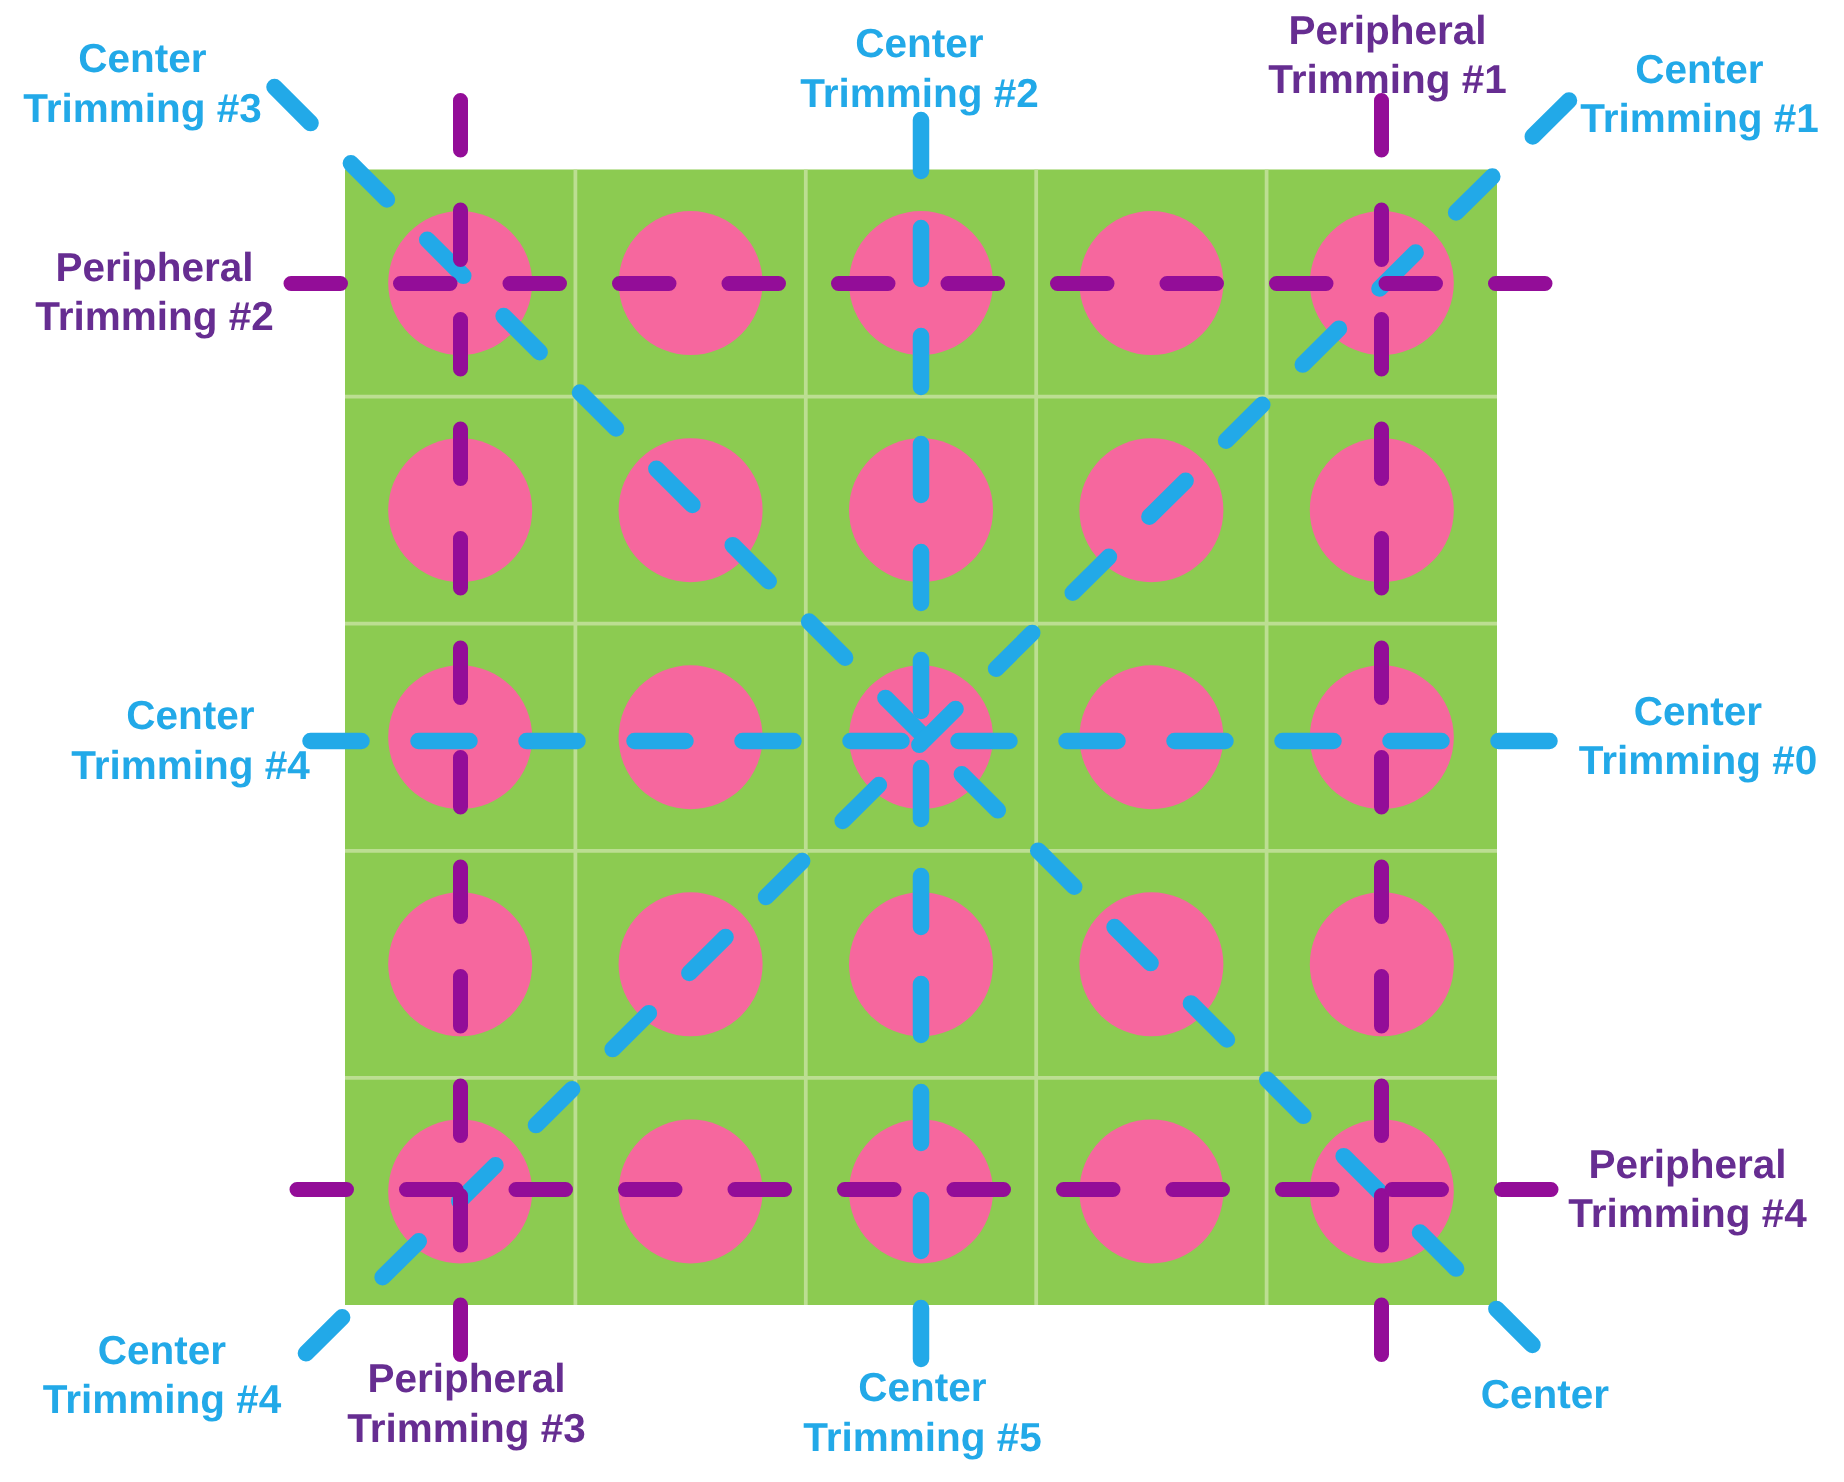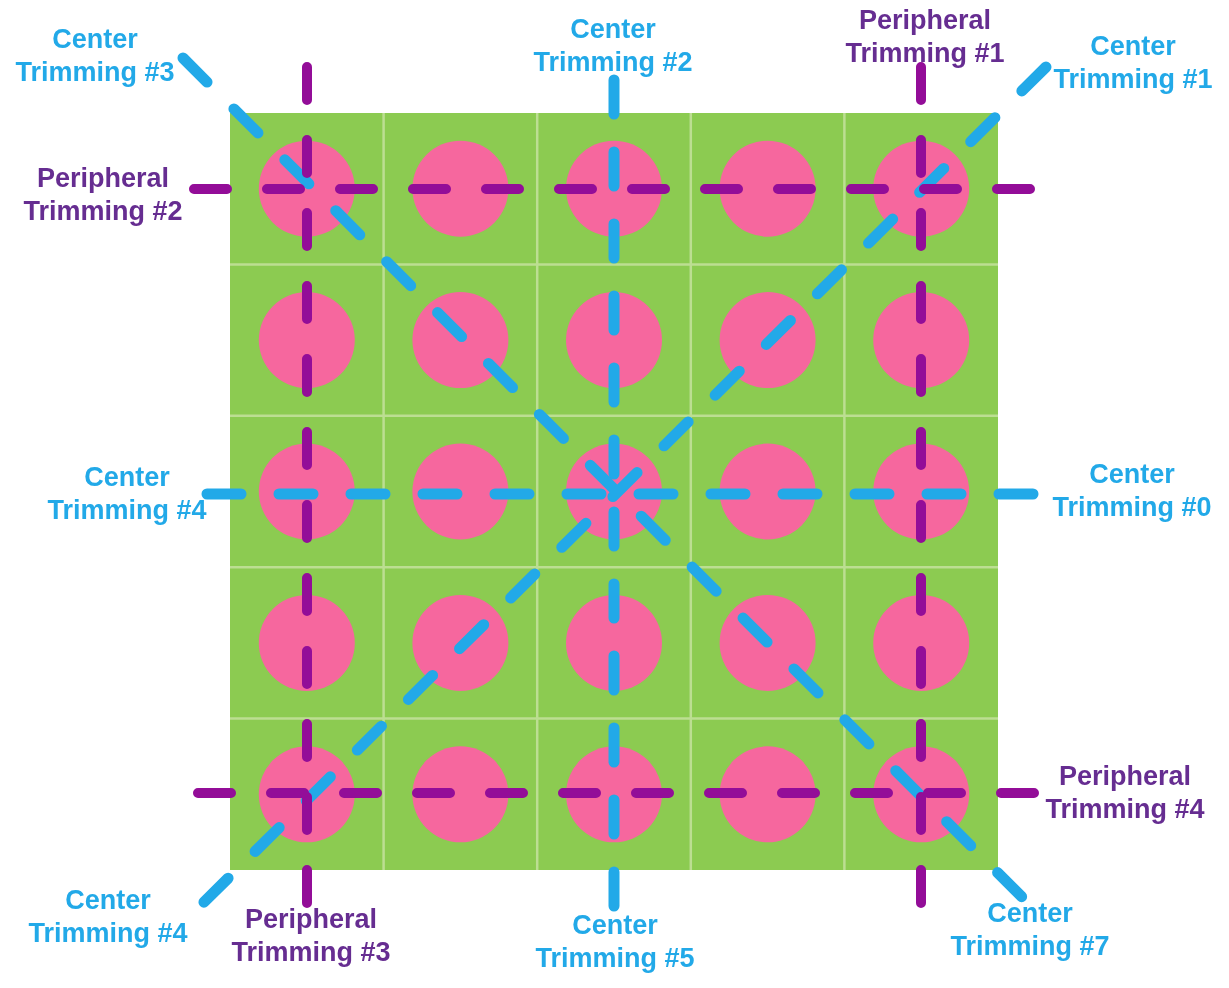--- a/index.html
+++ b/index.html
@@ -114,15 +114,14 @@
   <div class="lbl purple" style="left:311px;  top:936px;">
     <span>Peripheral</span>
     <span>Trimming #3</span>
   </div>
   <div class="lbl cyan" style="left:615px;  top:942px;">
     <span>Center</span>
     <span>Trimming #5</span>
   </div>
   <div class="lbl cyan" style="left:1030px; top:930px;">
     <span>Center</span>
-    <span>Trimming #7</span>
   </div>
 </div>
 
 </body></html>

